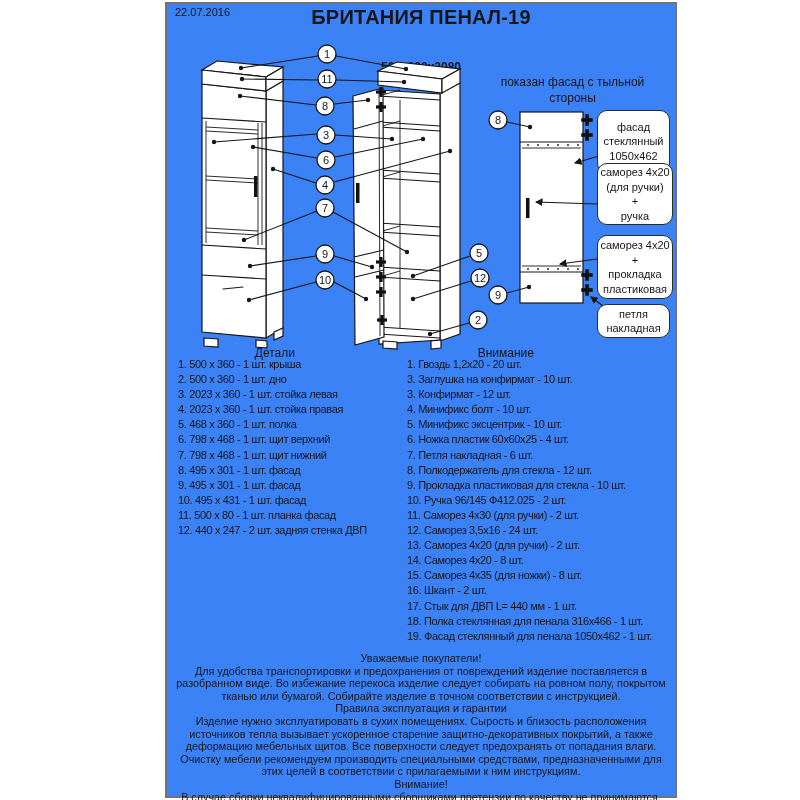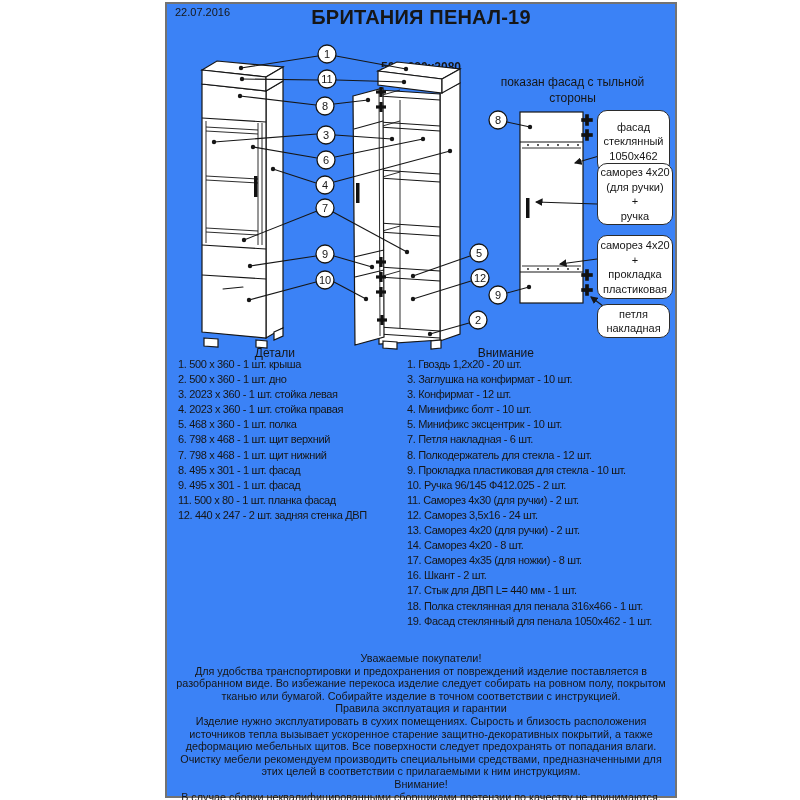--- a/index.html
+++ b/index.html
@@ -277,40 +277,42 @@
   <div class="abs list" style="left:11px;">
     <div>1. 500 х 360 - 1 шт. крыша</div>
     <div>2. 500 х 360 - 1 шт. дно</div>
     <div>3. 2023 х 360 - 1 шт. стойка левая</div>
     <div>4. 2023 х 360 - 1 шт. стойка правая</div>
     <div>5. 468 х 360 - 1 шт. полка</div>
     <div>6. 798 х 468 - 1 шт. щит верхний</div>
     <div>7. 798 х 468 - 1 шт. щит нижний</div>
     <div>8. 495 х 301 - 1 шт. фасад</div>
     <div>9. 495 х 301 - 1 шт. фасад</div>
+    <div>10. 495 х 431 - 1 шт. фасад</div>
     <div>11. 500 х 80 - 1 шт. планка фасад</div>
     <div>12. 440 х 247 - 2 шт. задняя стенка ДВП</div>
   </div>
 
   <div class="abs colhead" style="left:247px;">Внимание</div>
   <div class="abs list" style="left:240px;">
     <div>1. Гвоздь 1,2х20 - 20 шт.</div>
     <div>3. Заглушка на конфирмат - 10 шт.</div>
     <div>3. Конфирмат - 12 шт.</div>
     <div>4. Минификс болт - 10 шт.</div>
     <div>5. Минификс эксцентрик - 10 шт.</div>
+    <div>6. Ножка пластик 60х60х25 - 4 шт.</div>
     <div>7. Петля накладная - 6 шт.</div>
     <div>8. Полкодержатель для стекла - 12 шт.</div>
     <div>9. Прокладка пластиковая для стекла - 10 шт.</div>
     <div>10. Ручка 96/145 Ф412.025 - 2 шт.</div>
     <div>11. Саморез 4х30 (для ручки) - 2 шт.</div>
     <div>12. Саморез 3,5х16 - 24 шт.</div>
     <div>13. Саморез 4х20 (для ручки) - 2 шт.</div>
     <div>14. Саморез 4х20 - 8 шт.</div>
-    <div>17. Саморез 4х35 (для ножки) - 8 шт.</div>
+    <div>15. Саморез 4х35 (для ножки) - 8 шт.</div>
     <div>16. Шкант - 2 шт.</div>
     <div>17. Стык для ДВП L= 440 мм - 1 шт.</div>
     <div>18. Полка стеклянная для пенала 316х466 - 1 шт.</div>
     <div>19. Фасад стеклянный для пенала 1050х462 - 1 шт.</div>
   </div>
 
   <div class="abs footer">
     <div class="b">Уважаемые покупатели!</div>
     <div>Для удобства транспортировки и предохранения от повреждений изделие поставляется в разобранном виде. Во избежание перекоса изделие следует собирать на ровном полу, покрытом тканью или бумагой. Собирайте изделие в точном соответствии с инструкцией.</div>
     <div class="b">Правила эксплуатация и гарантии</div>

